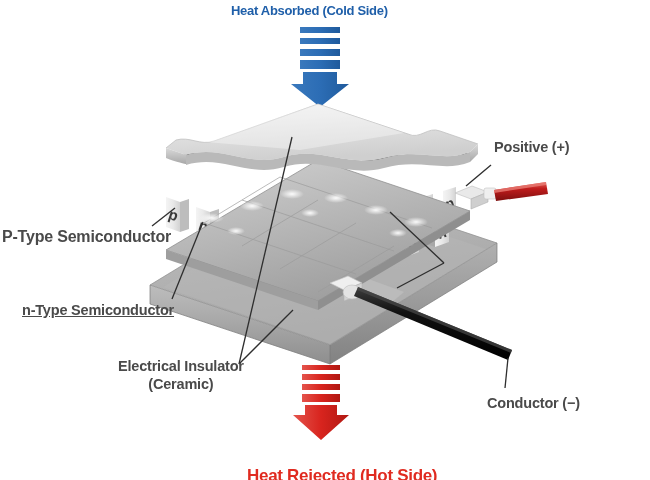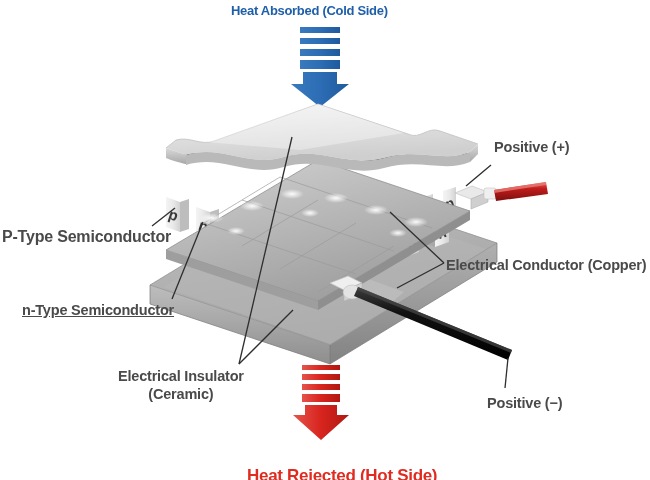--- a/index.html
+++ b/index.html
@@ -7,21 +7,21 @@
   #stage{position:relative;width:650px;height:480px;background:#ffffff;}
   svg#art{position:absolute;left:0;top:0;width:650px;height:480px;}
   .lbl{position:absolute;font-family:"Liberation Sans",sans-serif;font-weight:bold;color:#4a4a4a;
        letter-spacing:-0.2px;white-space:nowrap;line-height:1.25;}
   .hdr{position:absolute;font-family:"Liberation Sans",sans-serif;font-weight:bold;white-space:nowrap;
        letter-spacing:-0.3px;}
   #hdr-cold{left:231px;top:3px;font-size:13px;color:#1f5fa9;}
   #hdr-hot{left:247px;top:466px;font-size:17px;color:#e02b20;}
   #lab-ptype{left:2px;top:227px;font-size:16px;}
   #lab-ntype{left:22px;top:301px;font-size:14.5px;text-decoration:underline;}
-  #lab-ins{left:118px;top:367px;font-size:14.5px;text-align:center;}
+  #lab-ins{left:118px;top:357px;font-size:14.5px;text-align:center;}
   #lab-pos{left:494px;top:138px;font-size:14.5px;}
   #lab-cond{left:446px;top:256px;font-size:14.5px;}
   #lab-neg{left:487px;top:394px;font-size:14.5px;}
 </style>
 </head>
 <body>
 
 <div id="stage">
 
   <svg id="art" viewBox="0 0 650 480">
@@ -280,17 +280,16 @@
 
   <div class="lbl" id="lab-ntype">n-Type Semiconductor</div>
 
   <div class="lbl" id="lab-ins">
     <div>Electrical Insulator</div>
     <div>(Ceramic)</div>
   </div>
 
   <div class="lbl" id="lab-pos">Positive (+)</div>
 
-  <div class="lbl" id="lab-cond">Electrical Conductor (Copper)</div>
-
-  <div class="lbl" id="lab-neg">Positive (−)</div>
+
+  <div class="lbl" id="lab-neg">Conductor (−)</div>
 
 </div>
 
 </body></html>

